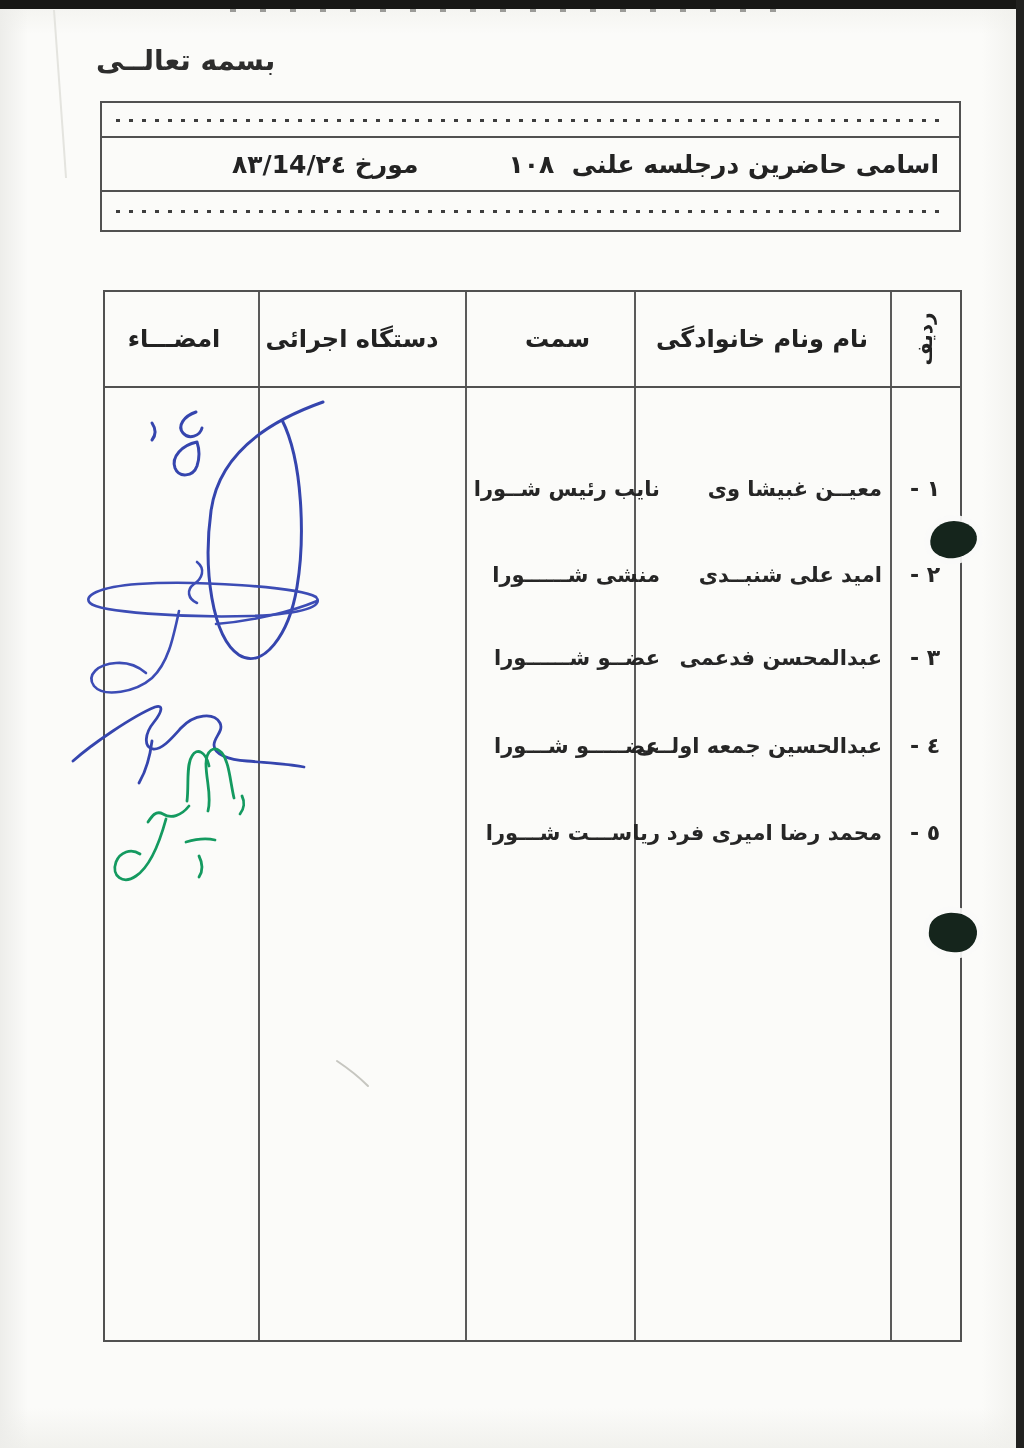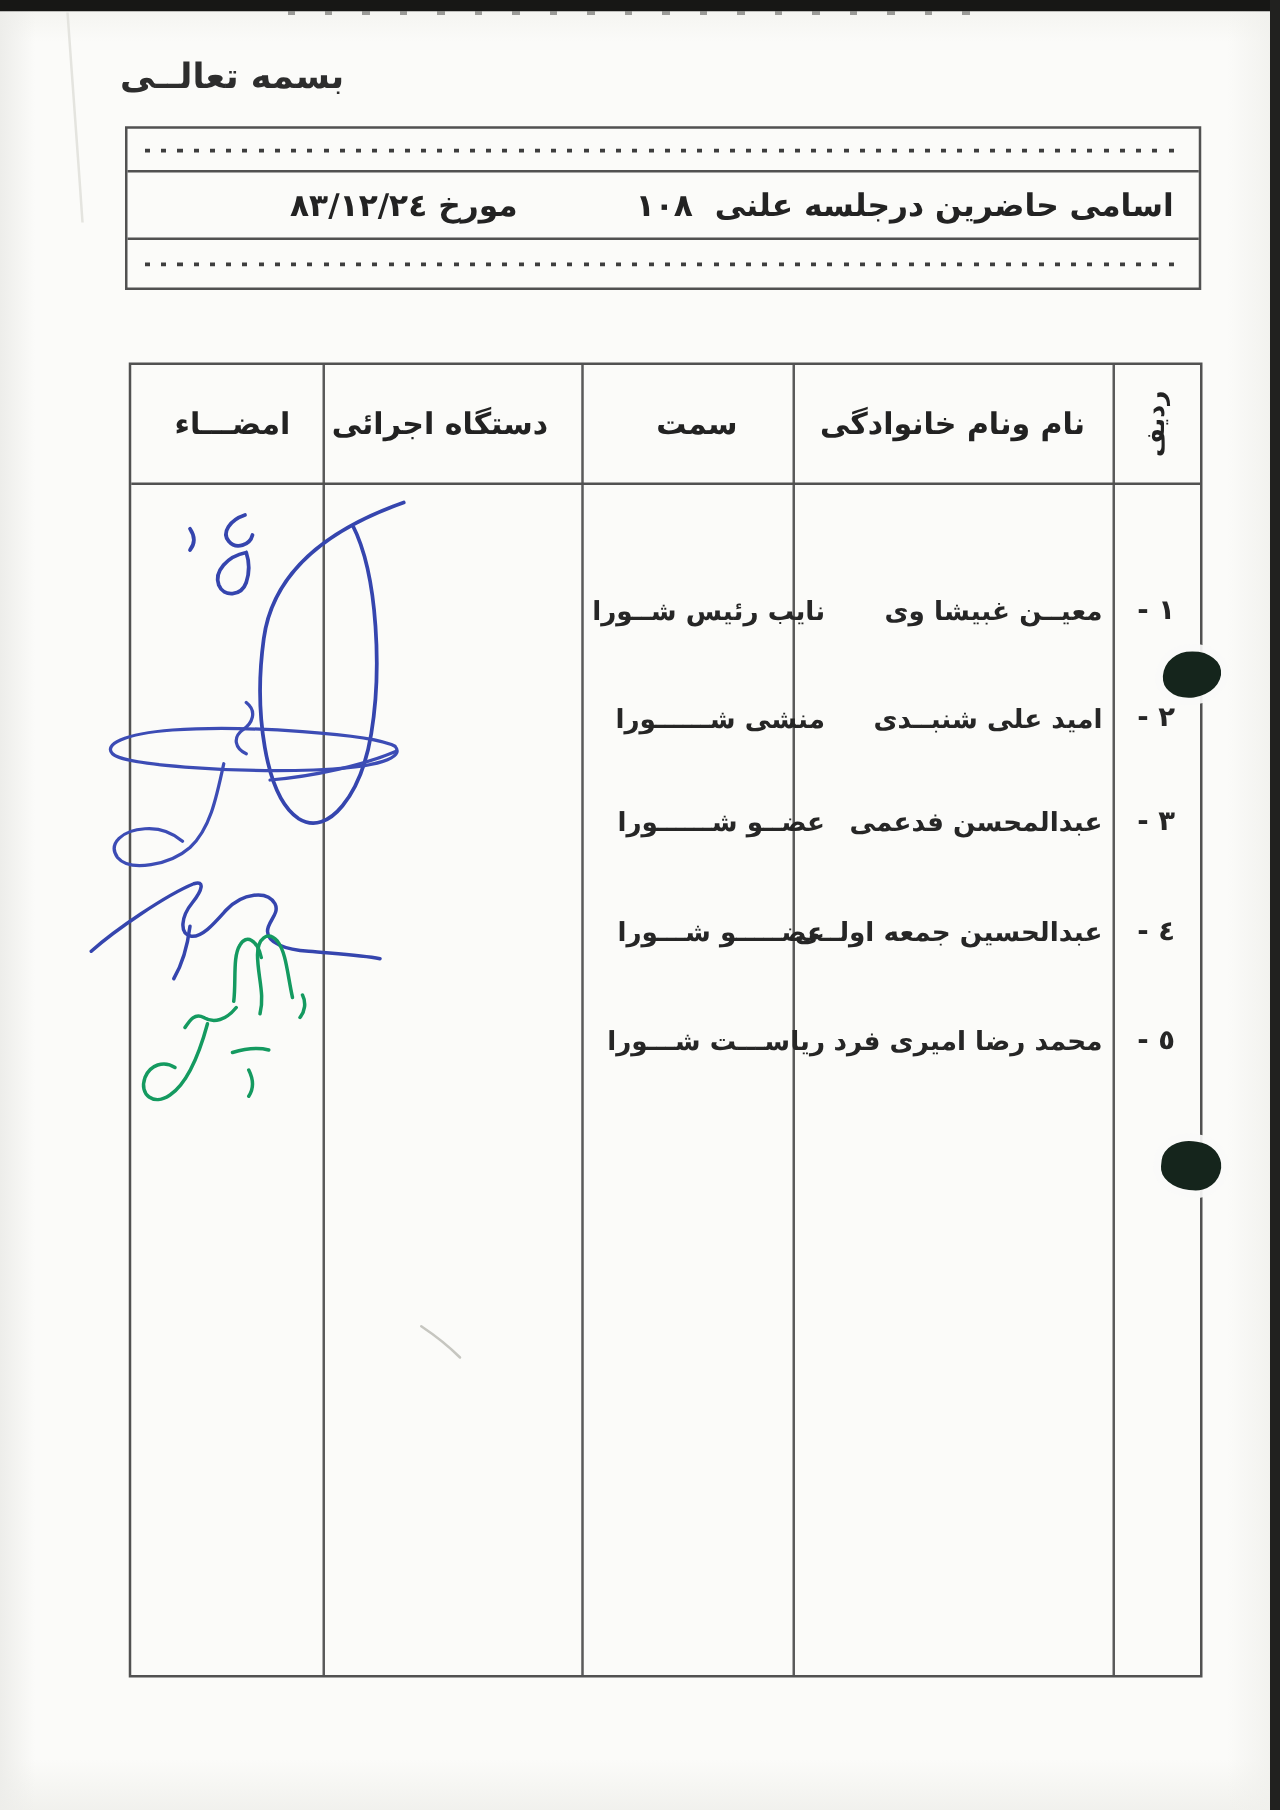--- a/index.html
+++ b/index.html
@@ -32,21 +32,21 @@
   .doc-date{position:absolute;left:130px;top:50%;transform:translateY(-50%);
     font-size:25px;font-weight:bold;color:#232323;direction:rtl;white-space:nowrap;}
   
   .table{position:absolute;left:103px;top:290px;width:859px;height:1052px;
     border:2px solid #515151;box-sizing:border-box;}
   .vline{position:absolute;top:0;bottom:0;width:2px;background:#5a5a5a;}
   .v1{left:153px;} .v2{left:360px;} .v3{left:529px;} .v4{left:785px;}
   .header-sep{position:absolute;top:94px;left:0;right:0;height:2px;background:#515151;}
   .col-header{position:absolute;top:0;height:94px;display:flex;align-items:center;justify-content:center;
     font-weight:bold;font-size:24px;color:#222;direction:rtl;white-space:nowrap;}
-  .ch-sig{left:12px;width:138px;}
+  .ch-sig{left:0;width:138px;}
   .ch-agency{left:153px;width:188px;}
   .ch-pos{left:368px;width:169px;}
   .ch-name{left:529px;width:256px;}
   .ch-radif{left:785px;width:70px;font-size:20px;}
   .ch-radif span{display:block;transform:rotate(-90deg);}
   .trow{position:absolute;left:0;right:0;height:32px;}
   .r1{top:181px;} .r2{top:267px;} .r3{top:350px;} .r4{top:438px;} .r5{top:525px;}
   .cell{position:absolute;top:0;height:32px;line-height:32px;font-weight:bold;color:#262626;
     direction:rtl;box-sizing:border-box;white-space:nowrap;}
   .cell-num{left:785px;width:70px;text-align:center;font-size:22px;}
@@ -70,21 +70,21 @@
   <div class="scan-edge-right"></div>
 
   <div class="bismillah">بسمه تعالــی</div>
 
   <div class="header-box">
     <div class="band-top">
       <div class="dotted"></div>
     </div>
     <div class="title-band">
       <span class="doc-title">اسامی حاضرین درجلسه علنی &nbsp;۱۰۸</span>
-      <span class="doc-date">مورخ ۸۳/۱۲/۲٤</span>
+      <span class="doc-date">مورخ ۸۳/14/۲٤</span>
     </div>
     <div class="band-bottom">
       <div class="dotted"></div>
     </div>
   </div>
 
   <div class="table">
     <div class="vline v1"></div>
     <div class="vline v2"></div>
     <div class="vline v3"></div>

